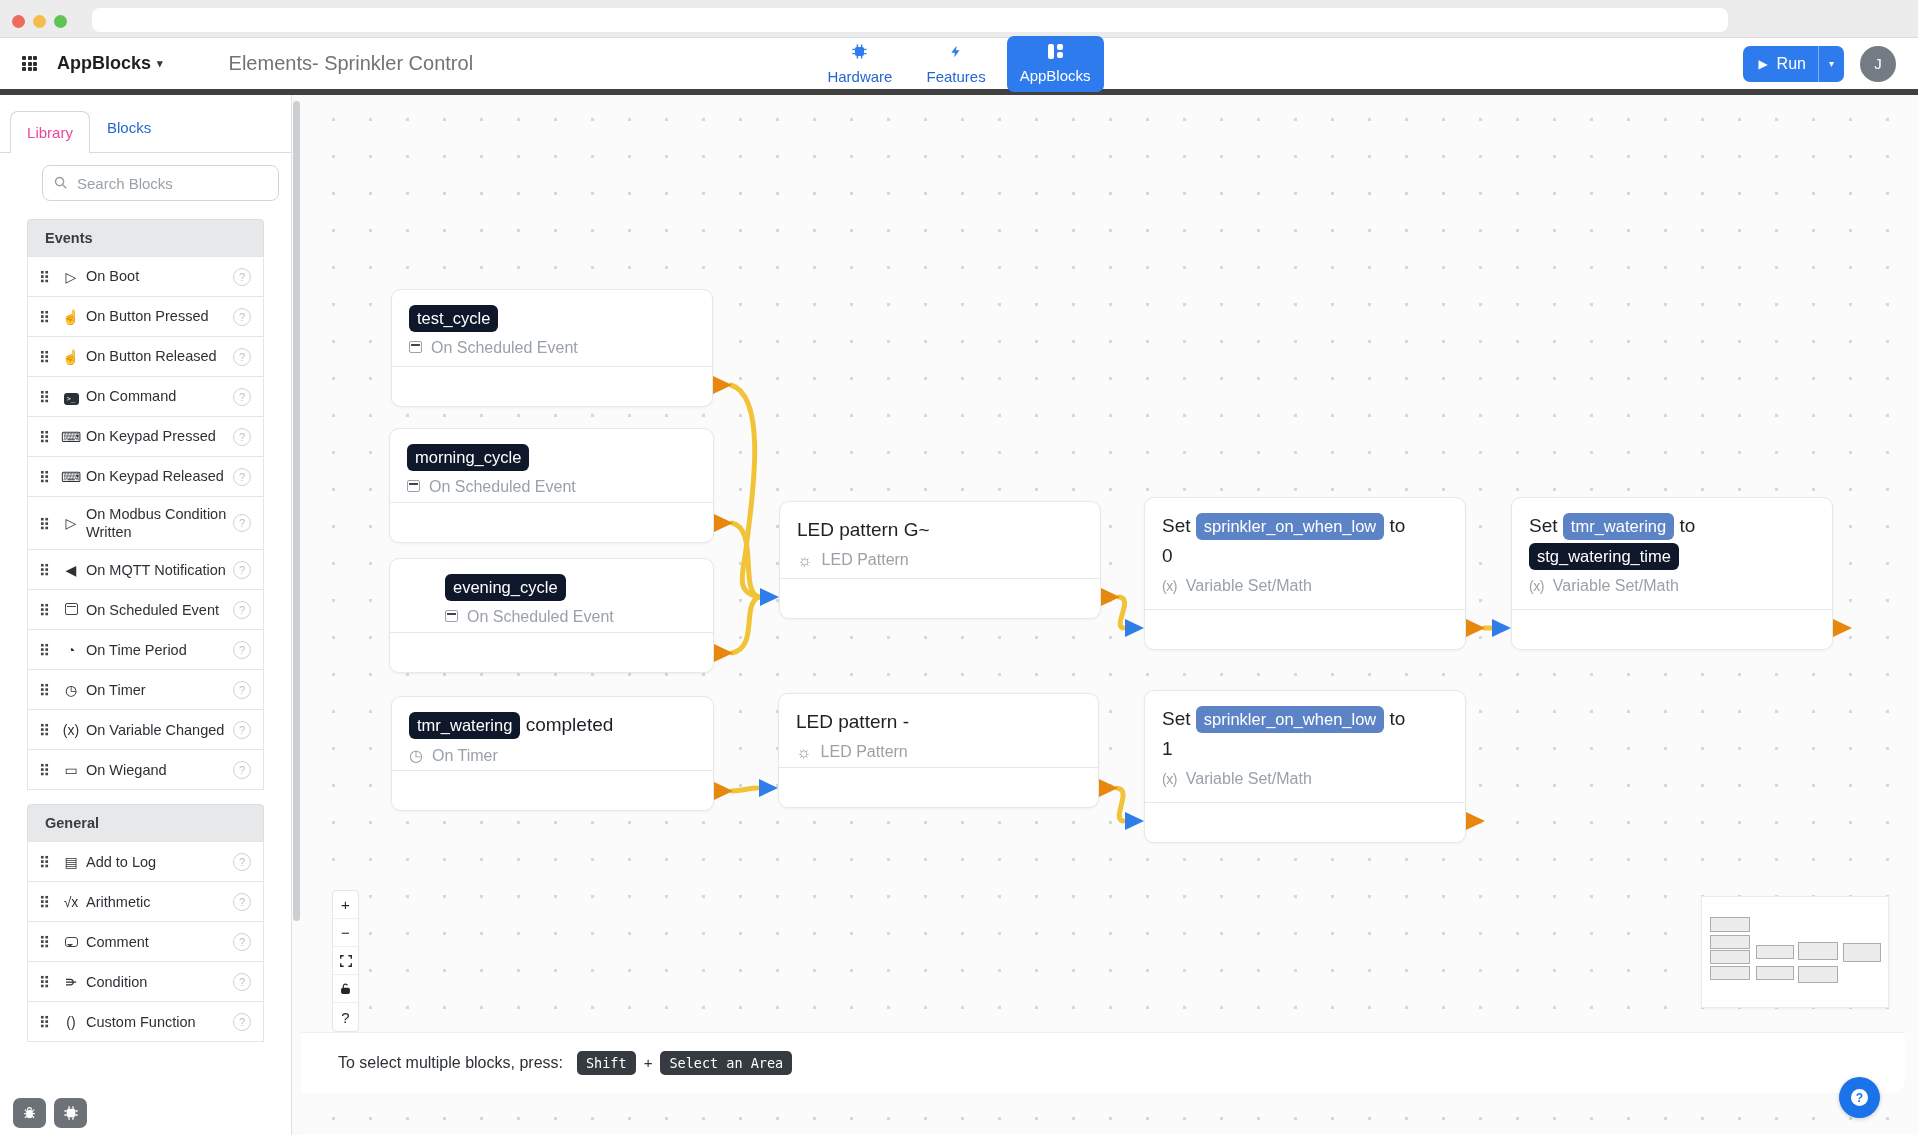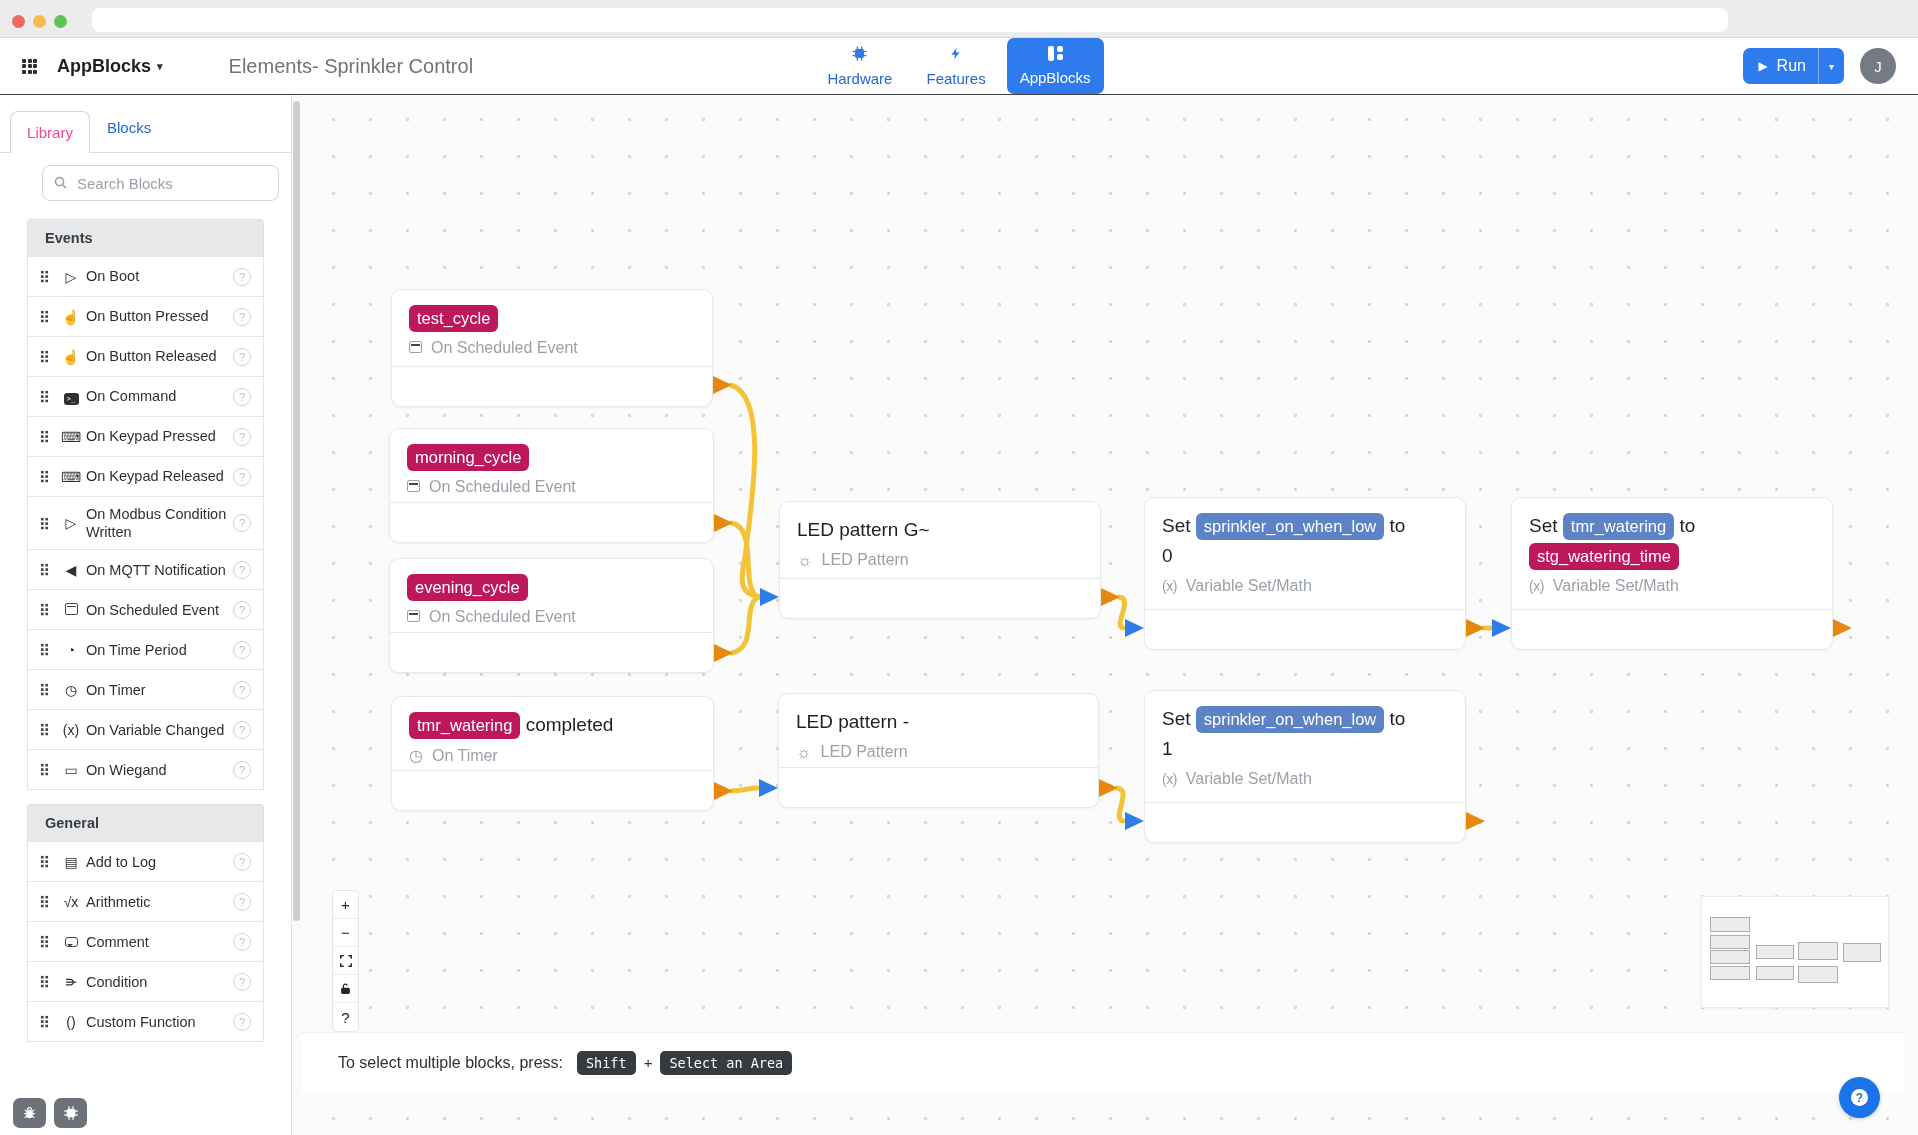--- a/index.html
+++ b/index.html
@@ -6,21 +6,21 @@
   body { font-family:"Liberation Sans", sans-serif; background:#fff; }
   .stage { position:relative; width:1918px; height:1135px; overflow:hidden; background:#fff; }
 
   
   .browser-bar { position:absolute; left:0; top:0; width:100%; height:38px; background:#ececec; border-bottom:1px solid #dcdcdc; }
   .lights { position:absolute; left:12px; top:15px; display:flex; gap:8px; }
   .light { width:13px; height:13px; border-radius:50%; }
   .url-bar { position:absolute; left:92px; top:8px; width:1636px; height:24px; background:#fff; border-radius:8px; }
 
   
-  .app-header { position:absolute; left:0; top:38px; width:100%; height:57px; background:#fff; border-bottom:1px solid #404040; display:flex; align-items:center; padding:0 22px; }
+  .app-header { position:absolute; left:0; top:38px; width:100%; height:57px; background:#fff; border-bottom:6px solid #404040; display:flex; align-items:center; padding:0 22px; }
   .grid-icon { width:15px; height:15px; display:grid; grid-template-columns:repeat(3,1fr); gap:1.5px; margin-right:20px; cursor:pointer; }
   .grid-icon i { background:#2b2f33; border-radius:1px; }
   .app-name { font-size:18px; font-weight:bold; color:#1c2024; display:flex; align-items:center; gap:6px; cursor:pointer; }
   .app-name .caret { font-size:11px; color:#33383d; }
   .doc-title { font-size:20px; color:#737373; margin-left:66px; }
   .nav { position:absolute; left:0; right:0; margin:auto; width:max-content; display:flex; align-items:center; gap:8px; }
   .nav-item { display:flex; align-items:center; gap:8px; font-size:15px; font-weight:500; color:#2467d2; padding:8px 13px; border-radius:7px; cursor:pointer;flex-direction:column; }
   .nav-item.active { background:#2e7bee; color:#fff; }
   .ab-logo { position:relative; width:15px; height:15px; display:inline-block; }
   .ab-logo i { position:absolute; background:#fff; border-radius:2px; }
@@ -65,21 +65,21 @@
   .fab { width:33px; height:30px; background:#6c7278; border-radius:7px; display:flex; align-items:center; justify-content:center; cursor:pointer; }
 
   
   .canvas { position:absolute; left:301px; top:95px; width:1617px; height:1040px; background:#fbfbfb;
             background-image:radial-gradient(circle, #d8d8d8 1.6px, transparent 1.9px); background-size:37px 37px; background-position:14px 6px; overflow:hidden; }
   .wires { position:absolute; left:0; top:0; width:1617px; height:1040px; z-index:4; pointer-events:none; }
   .block { position:absolute; background:#fff; border:1px solid #e7e8ea; border-radius:10px; box-shadow:0 1px 3px rgba(0,0,0,.05); z-index:2; cursor:grab; }
   .blk-body { padding:13px 17px 0; }
   .blk-title { font-size:19px; color:#1d2126; line-height:30px; }
   .pill { display:inline-block; border-radius:6px; padding:0 8px; font-size:16.5px; color:#fff; line-height:27px; }
-  .pill.gray { background:#be185d; }
+  .pill.gray { background:#0f172a; }
   .pill.blue { background:#5c83c6; }
   .blk-sub { display:flex; align-items:center; gap:9px; margin-top:6px; font-size:16px; color:#9aa1a8; }
   .blk-sub .sun { font-size:17px; line-height:1; }
   .blk-sub .varx { font-size:14px; letter-spacing:-0.5px; }
   .blk-footer { position:absolute; left:0; right:0; bottom:0; height:40px; border-top:1px solid #e7e8ea; border-radius:0 0 10px 10px; background:#fff; }
 
   
   .zoomctl { position:absolute; left:31px; top:795px; width:27px; background:#fff; border:1px solid #e3e5e7; border-radius:4px; z-index:5; }
   .zbtn { height:28px; border-bottom:1px solid #eceef0; display:flex; align-items:center; justify-content:center; font-size:15px; color:#23272b; cursor:pointer; }
   .zbtn:last-child { border-bottom:none; }
@@ -333,21 +333,21 @@
         <div class="block" style="left: 88px; top: 333px; width: 325px; height: 115px;">
           <div class="blk-body" style="min-height: 75px;">
             <div class="blk-title"><span class="pill gray">morning_cycle</span></div>
             <div class="blk-sub">
               <span><span class="ic-cal" style="border-color:#9aa1a8"></span></span>
               <span>On Scheduled Event</span>
             </div>
           </div>
           <div class="blk-footer"></div>
         </div>
-        <div class="block" style="left: 88px; top: 463px; width: 325px; height: 115px;">
+        <div class="block" style="left: 88px; top: 463px; width: 325px; height: 115px; padding-left: 38px;">
           <div class="blk-body" style="min-height: 75px;">
             <div class="blk-title"><span class="pill gray">evening_cycle</span></div>
             <div class="blk-sub">
               <span><span class="ic-cal" style="border-color:#9aa1a8"></span></span>
               <span>On Scheduled Event</span>
             </div>
           </div>
           <div class="blk-footer"></div>
         </div>
         <div class="block" style="left: 90px; top: 601px; width: 323px; height: 115px;">

